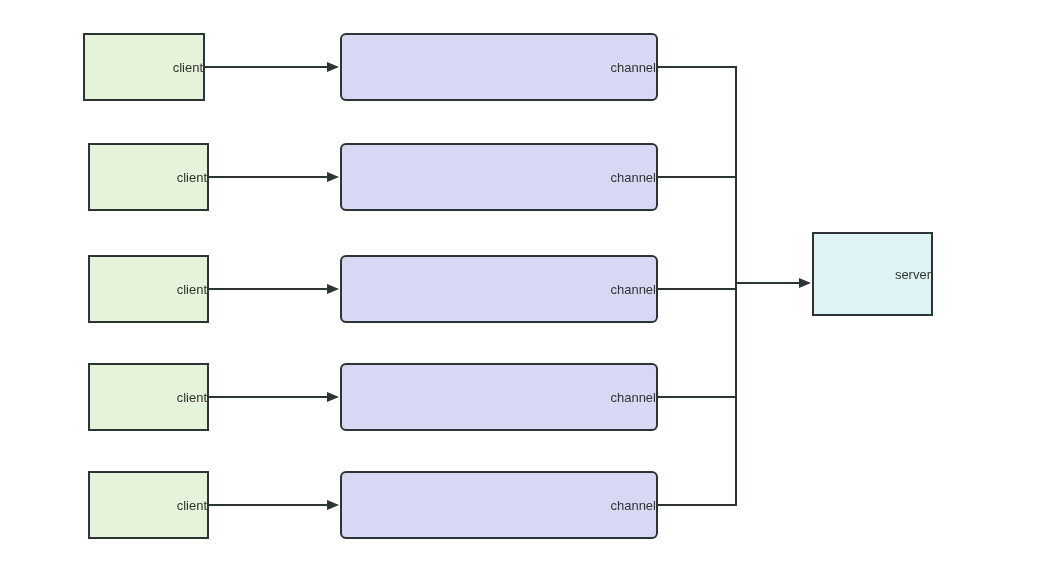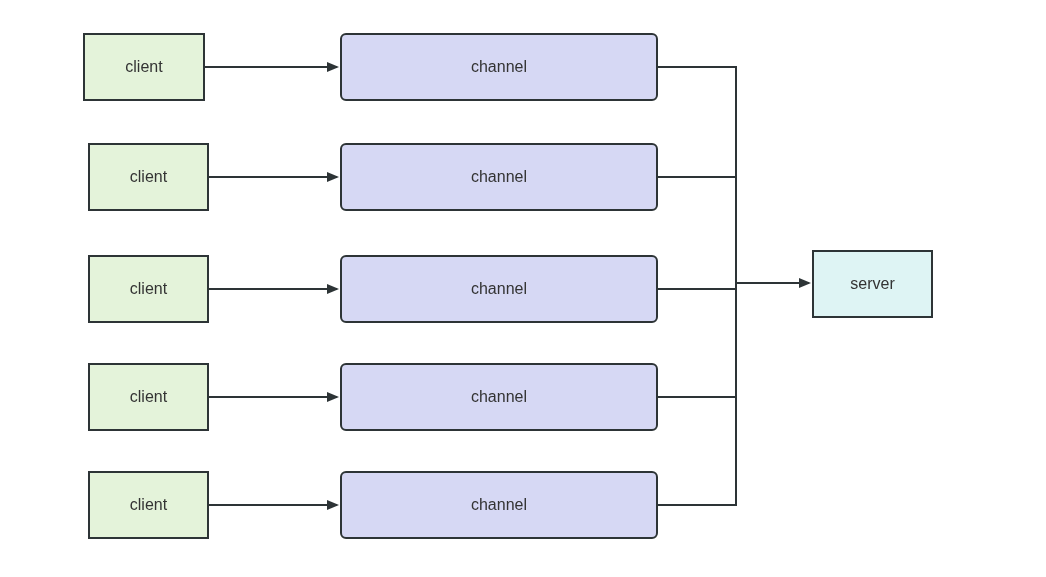--- a/index.html
+++ b/index.html
@@ -31,22 +31,22 @@
     stroke:var(--stroke);
     stroke-width:2;
     fill:none;
   }
   .node{
     position:absolute;
     box-sizing:border-box;
     border:2px solid var(--stroke);
     display:flex;
     align-items:center;
-    justify-content:center;
-    font-size:16px;
+    justify-content:flex-end;
+    font-size:13px;
     color:var(--text);
   }
   .client{background:var(--client-fill);}
   .channel{background:var(--channel-fill);border-radius:6px;}
   .server{background:var(--server-fill);}
   .lbl{
     display:block;
     text-align:center;
     line-height:1;
   }
@@ -105,17 +105,17 @@
   <div class="node channel" style="left:340px;top:255px;width:318px;height:68px">
     <span class="lbl">channel</span>
   </div>
   <div class="node channel" style="left:340px;top:363px;width:318px;height:68px">
     <span class="lbl">channel</span>
   </div>
   <div class="node channel" style="left:340px;top:471px;width:318px;height:68px">
     <span class="lbl">channel</span>
   </div>
 
-  <div class="node server" style="left:812px;top:250px;width:121px;height:68px">
+  <div class="node server" style="left:812px;top:232px;width:121px;height:84px">
     <span class="lbl">server</span>
   </div>
 
 </div>
 
 </body></html>

